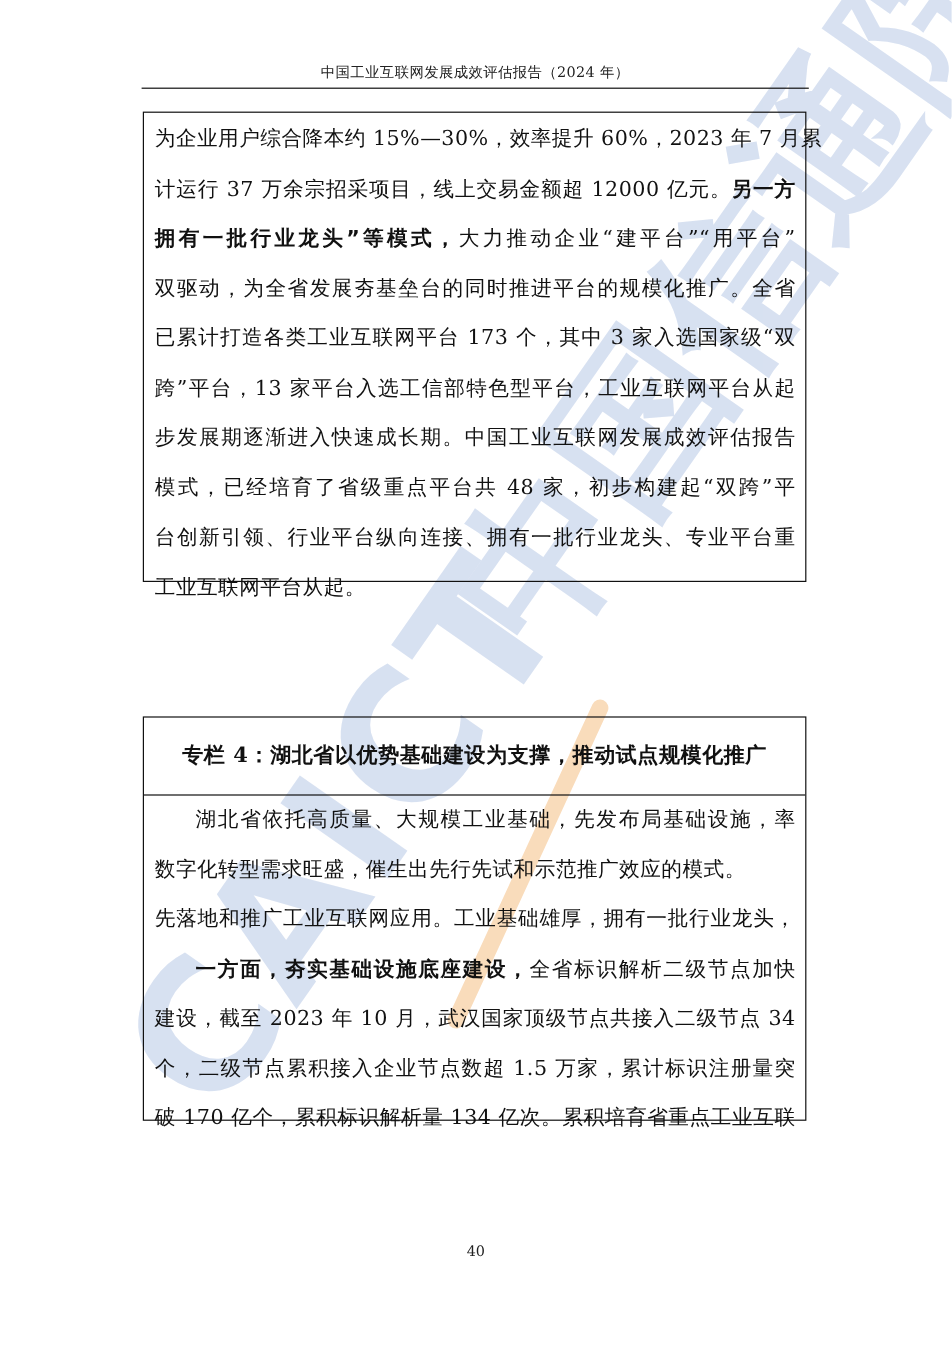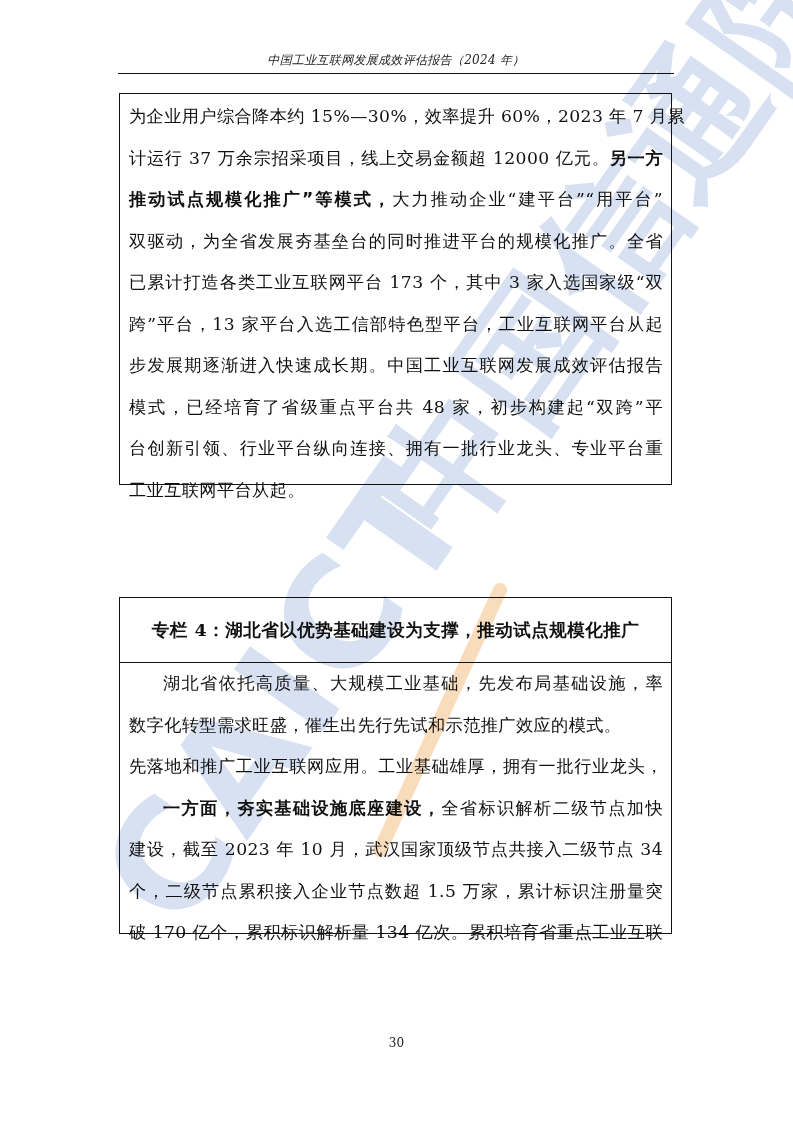--- a/index.html
+++ b/index.html
@@ -1,19 +1,19 @@
 <!DOCTYPE html>
 <html><head>
 <meta charset="utf-8">
 <style>
   html, body { margin:0; padding:0; background:#ffffff; }
   body { width:793px; height:1122px; position:relative; overflow:hidden;
          font-family: "DejaVu Serif", "Liberation Serif", serif; color:#111; }
   .header { position:absolute; left:118px; top:52px; width:556px; text-align:center;
-            font-size:12px; color:#222; letter-spacing:0.3px;font-style:italic; }
+            font-size:12px; color:#222; letter-spacing:0.3px; }
   .header-rule { position:absolute; left:118px; top:73px; width:556px; height:0;
                  border-top:1.3px solid #111; }
   .box { position:absolute; left:119px; width:553px; border:1.2px solid #111; box-sizing:border-box; }
   .box1 { top:93px; height:392px; }
   .box2 { top:597px; height:337px; }
   .box-body { padding:2px 8px 0 9px; }
   .line { height:41.5px; line-height:41.5px; font-size:17.2px; white-space:nowrap;
           letter-spacing:0.4px; text-align:justify; text-align-last:justify; }
   .line.last { text-align-last:left; }
   .line.indent { padding-left:34px; }
@@ -38,21 +38,21 @@
 </svg>
 
 <div class="content">
   <div class="header">中国工业互联网发展成效评估报告（2024 年）</div>
   <div class="header-rule"></div>
 
   <div class="box box1">
     <div class="box-body" id="box1-body">
         <div class="line"><span>为企业用户综合降本约 15%—30%，效率提升 60%，2023 年 7 月累</span></div>
         <div class="line"><span>计运行 37 万余宗招采项目，线上交易金额超 12000 亿元。</span><span class="b">另一方</span></div>
-        <div class="line"><span class="b">推动试点规模化推广”等模式，</span><span>大力推动企业“建平台”“用平台”</span></div>
+        <div class="line"><span class="b">拥有一批行业龙头”等模式，</span><span>大力推动企业“建平台”“用平台”</span></div>
         <div class="line"><span>双驱动，为全省发展夯基垒台的同时推进平台的规模化推广。全省</span></div>
         <div class="line"><span>已累计打造各类工业互联网平台 173 个，其中 3 家入选国家级“双</span></div>
         <div class="line"><span>跨”平台，13 家平台入选工信部特色型平台，工业互联网平台从起</span></div>
         <div class="line"><span>步发展期逐渐进入快速成长期。中国工业互联网发展成效评估报告</span></div>
         <div class="line"><span>模式，已经培育了省级重点平台共 48 家，初步构建起“双跨”平</span></div>
         <div class="line"><span>台创新引领、行业平台纵向连接、拥有一批行业龙头、专业平台重</span></div>
         <div class="line last"><span>工业互联网平台从起。</span></div>
       </div>
   </div>
 
@@ -62,14 +62,14 @@
         <div class="line indent"><span>湖北省依托高质量、大规模工业基础，先发布局基础设施，率</span></div>
         <div class="line last"><span>数字化转型需求旺盛，催生出先行先试和示范推广效应的模式。</span></div>
         <div class="line"><span>先落地和推广工业互联网应用。工业基础雄厚，拥有一批行业龙头，</span></div>
         <div class="line indent"><span class="b">一方面，夯实基础设施底座建设，</span><span>全省标识解析二级节点加快</span></div>
         <div class="line"><span>建设，截至 2023 年 10 月，武汉国家顶级节点共接入二级节点 34</span></div>
         <div class="line"><span>个，二级节点累积接入企业节点数超 1.5 万家，累计标识注册量突</span></div>
         <div class="line"><span>破 170 亿个，累积标识解析量 134 亿次。累积培育省重点工业互联</span></div>
       </div>
   </div>
 
-  <div class="page-num">30</div>
+  <div class="page-num">40</div>
 </div>
 
 </body></html>

